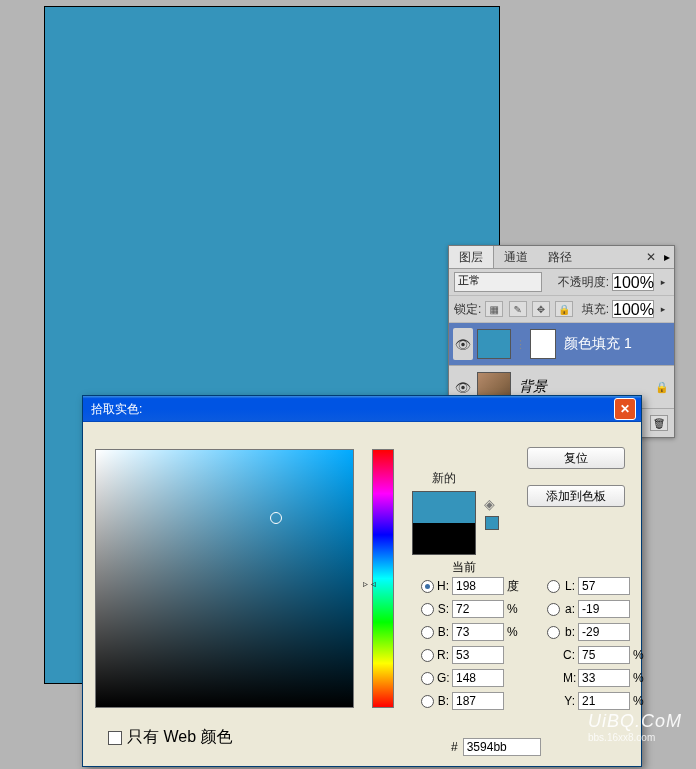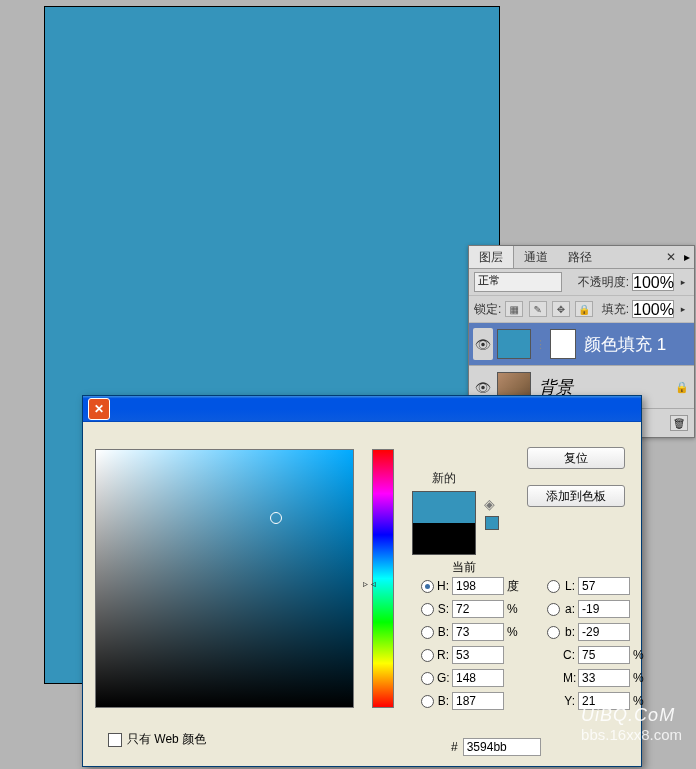--- a/index.html
+++ b/index.html
@@ -19,21 +19,21 @@
     top: 6px;
     width: 454px;
     height: 676px;
     background: #3594bb;
     border: 1px solid #000;
   }
 
   
   .layers-panel {
     position: absolute;
-    left: 468px;
+    left: 448px;
     top: 245px;
     width: 225px;
     background: #d4d4d4;
     border: 1px solid #777;
     box-shadow: 0 1px 4px rgba(0,0,0,0.3);
   }
   .panel-tabs {
     display: flex;
     border-bottom: 1px solid #999;
     background: #d4d4d4;
@@ -128,21 +128,21 @@
     flex-shrink: 0;
   }
   .mask-thumb {
     width: 24px;
     height: 28px;
     border: 1px solid #555;
     background: #fff;
     flex-shrink: 0;
   }
   .layer-link { font-size: 11px; color: #888; }
-  .layer-name { flex: 1; padding-left: 4px; font-size: 17px; }
+  .layer-name { flex: 1; padding-left: 4px; font-size: 14px; }
   .bg-thumb {
     width: 32px;
     height: 28px;
     border: 1px solid #555;
     background: linear-gradient(135deg,#b58a6a 0%,#8c6a4a 60%,#6a4f36 100%);
     flex-shrink: 0;
   }
   .lock-badge { font-size: 11px; color: #555; width: 16px; text-align: center; }
   .panel-footer {
     display: flex;
@@ -334,41 +334,41 @@
     background: #fff;
   }
 
   .webonly {
     position: absolute;
     left: 25px;
     bottom: 18px;
     display: flex;
     align-items: center;
     gap: 5px;
-    font-size: 12px;
+    font-size: 16px;
   }
   .web-cb {
     width: 12px;
     height: 12px;
     border: 1px solid #555;
     background: #fff;
   }
 
   .watermark {
     position: absolute;
     right: 14px;
     bottom: 26px;
     color: rgba(255,255,255,0.9);
     font-size: 18px;
     font-weight: normal;
     font-style: italic;
     letter-spacing: 1px;
     pointer-events: none;
   }
-  .watermark .sub { display:block; font-size:15px; font-style:normal; letter-spacing:0; color:rgba(255,255,255,0.8);}
+  .watermark .sub { display:block; font-size:10px; font-style:normal; letter-spacing:0; color:rgba(255,255,255,0.8);}
 </style>
 </head>
 <body>
 
 <div class="canvas-area"></div>
 
 <div class="layers-panel">
   <div class="panel-tabs">
     <div class="panel-tab active">图层</div>
     <div class="panel-tab">通道</div>
@@ -409,20 +409,21 @@
       <div class="lock-badge">🔒</div>
     </div>
   </div>
   <div class="panel-footer">
     <span>🗑</span>
   </div>
 </div>
 
 <div class="color-dialog">
   <div class="dialog-titlebar">
+    <span class="title-text">拾取实色:</span>
     <div class="title-close">✕</div>
   </div>
   <div class="dialog-body">
     <div class="color-field">
       <div class="color-cursor"></div>
     </div>
     <div class="hue-cursor-arrows">▹ ◃</div>
     <div class="hue-strip"></div>
 
     <div class="swatch-col">

